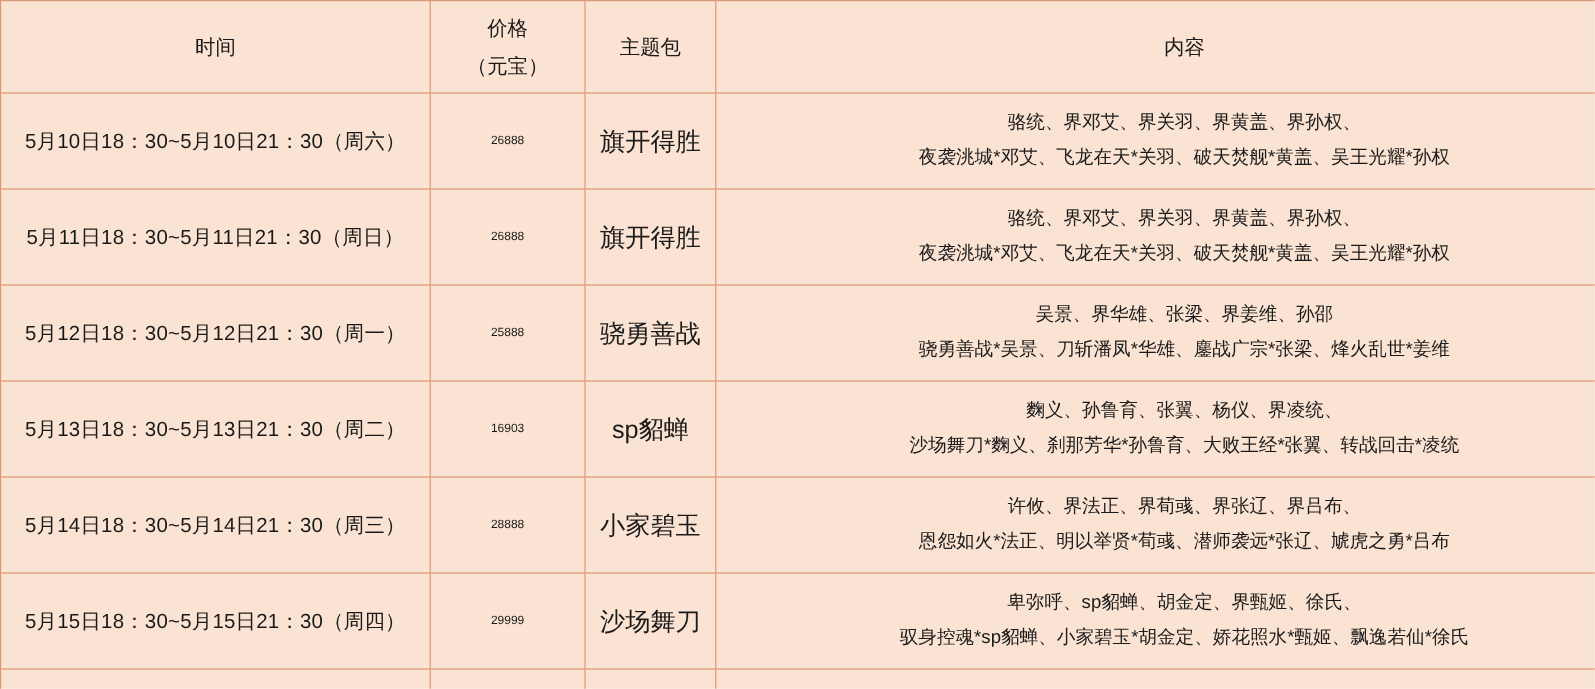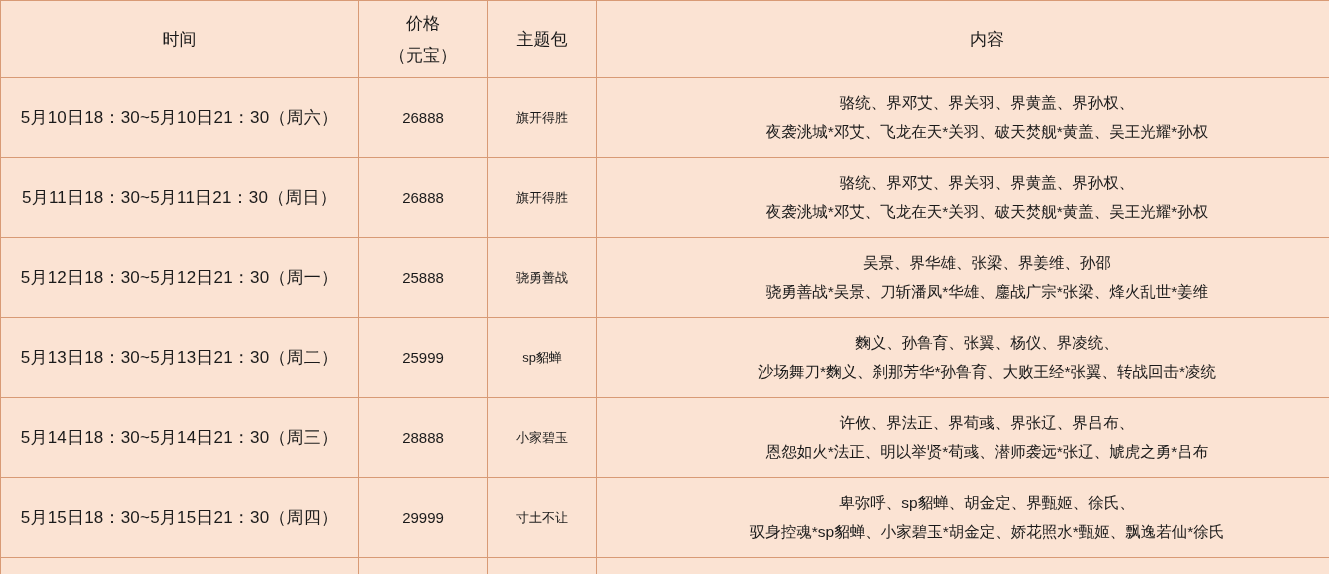--- a/index.html
+++ b/index.html
@@ -33,22 +33,22 @@
   }
   .col-time   { width: 345px; }
   .col-price  { width: 116px; }
   .col-pack   { width: 96px; margin-top: 46px; }
   .col-content{ width: 768px; }
   tbody td {
     height: 71px;
     font-size: 15.5px;
   }
   .cell-time   { font-size: 17px; letter-spacing: 0.2px; }
-  .cell-price  { font-size: 15px; }
-  .cell-pack   { font-size: 13px; }
+  .cell-price  { font-size: 10px; }
+  .cell-pack   { font-size: 21px; }
   .cell-content{ font-size: 15.5px; line-height: 1.85; }
   .content-line { display: block; white-space: nowrap; }
   .hdr-price-main { display: block; text-align: center; }
   .hdr-price-sub  { display: block; margin-top: 9px; font-family: Liberation Serif, serif; }
 </style>
 </head>
 <body>
 
 <table class="schedule-table">
   <thead>
@@ -85,40 +85,40 @@
       <td class="cell-time">5月12日18：30~5月12日21：30（周一）</td>
       <td class="cell-price">25888</td>
       <td class="cell-pack">骁勇善战</td>
       <td class="cell-content">
         <span class="content-line">吴景、界华雄、张梁、界姜维、孙邵</span>
         <span class="content-line">骁勇善战*吴景、刀斩潘凤*华雄、鏖战广宗*张梁、烽火乱世*姜维</span>
       </td>
     </tr>
     <tr>
       <td class="cell-time">5月13日18：30~5月13日21：30（周二）</td>
-      <td class="cell-price">25999</td>
+      <td class="cell-price">16903</td>
       <td class="cell-pack">sp貂蝉</td>
       <td class="cell-content">
         <span class="content-line">麴义、孙鲁育、张翼、杨仪、界凌统、</span>
         <span class="content-line">沙场舞刀*麴义、刹那芳华*孙鲁育、大败王经*张翼、转战回击*凌统</span>
       </td>
     </tr>
     <tr>
       <td class="cell-time">5月14日18：30~5月14日21：30（周三）</td>
       <td class="cell-price">28888</td>
       <td class="cell-pack">小家碧玉</td>
       <td class="cell-content">
         <span class="content-line">许攸、界法正、界荀彧、界张辽、界吕布、</span>
         <span class="content-line">恩怨如火*法正、明以举贤*荀彧、潜师袭远*张辽、虓虎之勇*吕布</span>
       </td>
     </tr>
     <tr>
       <td class="cell-time">5月15日18：30~5月15日21：30（周四）</td>
       <td class="cell-price">29999</td>
-      <td class="cell-pack">寸土不让</td>
+      <td class="cell-pack">沙场舞刀</td>
       <td class="cell-content">
         <span class="content-line">卑弥呼、sp貂蝉、胡金定、界甄姬、徐氏、</span>
         <span class="content-line">驭身控魂*sp貂蝉、小家碧玉*胡金定、娇花照水*甄姬、飘逸若仙*徐氏</span>
       </td>
     </tr>
     <tr>
       <td class="cell-time">5月16日 18：30~5月16日21：30（周五）</td>
       <td class="cell-price">25888</td>
       <td class="cell-pack">骁勇善战</td>
       <td class="cell-content">

